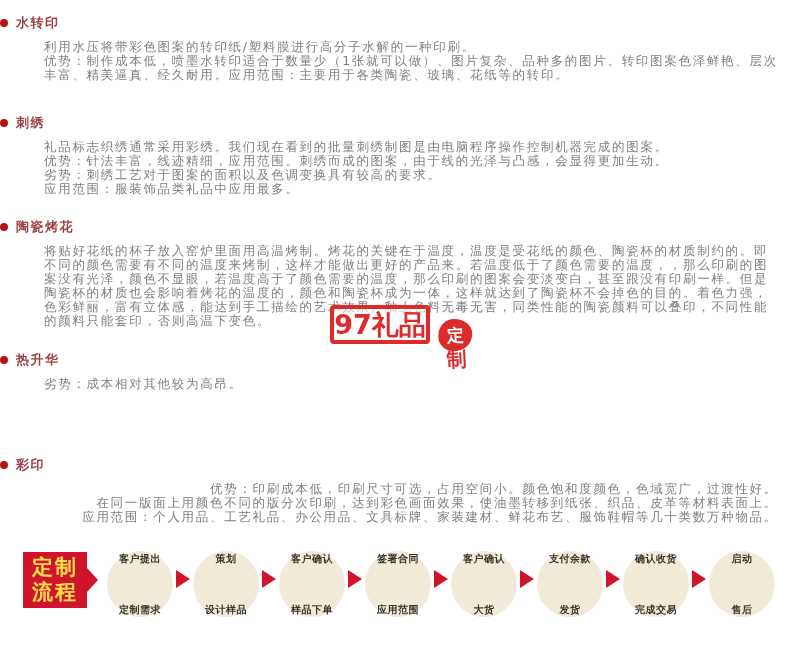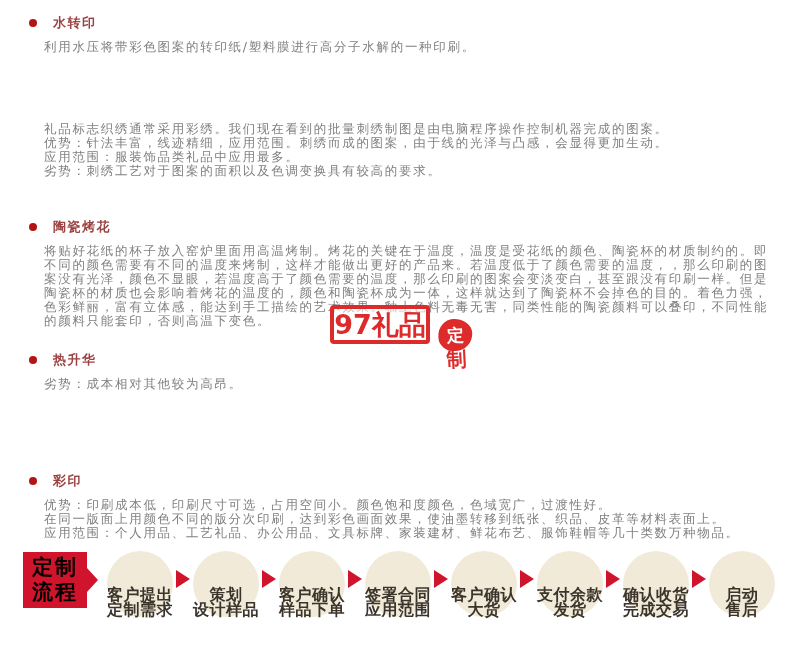--- a/index.html
+++ b/index.html
@@ -10,22 +10,22 @@
     overflow: hidden;
   }
   .page { position: absolute; inset: 0; background: #fff; }
 
   
   .section { position: absolute; left: 0; width: 796px; }
   .sec-0 { top: 14px; }
   .sec-1 { top: 114px; }
   .sec-2 { top: 218px; }
   .sec-3 { top: 351px; }
-  .sec-4 { top: 472px; }
-  .sec-head { display: flex; align-items: center; gap: 16px; padding-left: 29px; }
+  .sec-4 { top: 456px; text-align: right; }
+  .sec-head { display: flex; align-items: center; gap: 8px; }
   .bullet {
     width: 8px; height: 8px; border-radius: 50%;
     background: var(--c-bullet, #b31414); flex: 0 0 auto;
   }
   .sec-title {
     font-size: 13px; font-weight: bold; letter-spacing: 1.5px;
     color: var(--c-heading, #9c4242);
   }
   .sec-body {
     margin: 8px 0 0 44px; width: 734px;
@@ -57,41 +57,41 @@
     display: flex; align-items: center; justify-content: center;
   }
   .seal-bottom {
     margin-top: -3px;
     color: var(--c-wm, #dd2b2b); font-weight: bold; font-size: 20px; line-height: 1.1;
   }
 
   
   .flow-label {
     position: absolute; left: 23px; top: 552px; width: 64px; height: 56px;
-    background: var(--c-red, #d0142c); color: #000000;
+    background: var(--c-red, #d0142c); color: #fde047;
     display: flex; flex-direction: column; align-items: center; justify-content: center;
     font-size: 21px; font-weight: bold; line-height: 25px; letter-spacing: 2px;
   }
   .flow-label .arrow-tab {
     position: absolute; left: 64px; top: 50%; transform: translateY(-50%);
     width: 0; height: 0;
     border-left: 11px solid var(--c-red, #d0142c);
     border-top: 12px solid transparent;
     border-bottom: 12px solid transparent;
   }
   .flow-steps {
     position: absolute; left: 107px; top: 551px;
     display: flex; align-items: center;
   }
   .step-circle {
     width: 66px; height: 66px; border-radius: 50%; flex: 0 0 auto;
     background: var(--c-circle, #f2ead9);
     color: var(--c-circle-text, #3b342b);
-    display: flex; flex-direction: column; align-items: center; justify-content: flex-end;
-    font-size: 16px; font-weight: bold; line-height: 15px; letter-spacing: 0.5px;
+    display: flex; flex-direction: column; align-items: center; justify-content: space-between;
+    font-size: 10px; font-weight: bold; line-height: 15px; letter-spacing: 0.5px;
     text-align: center;
   }
   .step-arrow {
     width: 20px; flex: 0 0 auto;
     display: flex; justify-content: center; align-items: center;
     margin-top: -10px;
   }
   .step-arrow .tri {
     width: 0; height: 0;
     border-left: 14px solid var(--c-red, #d0142c);
@@ -105,29 +105,34 @@
 <div class="page">
 
   <div id="sections-host">
   <div class="section sec-0">
     <div class="sec-head">
       <span class="bullet"></span>
       <span class="sec-title">水转印</span>
     </div>
     <div class="sec-body">
           <p>利用水压将带彩色图案的转印纸/塑料膜进行高分子水解的一种印刷。</p>
+          <p>优势：制作成本低，喷墨水转印适合于数量少（1张就可以做）、图片复杂、品种多的图片。转印图案色泽鲜艳、层次丰富、精美逼真、经久耐用。应用范围：主要用于各类陶瓷、玻璃、花纸等的转印。</p>
         </div>
   </div>
 
   <div class="section sec-1">
+    <div class="sec-head">
+      <span class="bullet"></span>
+      <span class="sec-title">刺绣</span>
+    </div>
     <div class="sec-body">
           <p>礼品标志织绣通常采用彩绣。我们现在看到的批量刺绣制图是由电脑程序操作控制机器完成的图案。</p>
           <p>优势：针法丰富，线迹精细，应用范围。刺绣而成的图案，由于线的光泽与凸感，会显得更加生动。</p>
+          <p>劣势：刺绣工艺对于图案的面积以及色调变换具有较高的要求。</p>
           <p>应用范围：服装饰品类礼品中应用最多。</p>
-          <p>劣势：刺绣工艺对于图案的面积以及色调变换具有较高的要求。</p>
         </div>
   </div>
 
   <div class="section sec-2">
     <div class="sec-head">
       <span class="bullet"></span>
       <span class="sec-title">陶瓷烤花</span>
     </div>
     <div class="sec-body">
           <p>将贴好花纸的杯子放入窑炉里面用高温烤制。烤花的关键在于温度，温度是受花纸的颜色、陶瓷杯的材质制约的。即不同的颜色需要有不同的温度来烤制，这样才能做出更好的产品来。若温度低于了颜色需要的温度，，那么印刷的图案没有光泽，颜色不显眼，若温度高于了颜色需要的温度，那么印刷的图案会变淡变白，甚至跟没有印刷一样。但是陶瓷杯的材质也会影响着烤花的温度的，颜色和陶瓷杯成为一体，这样就达到了陶瓷杯不会掉色的目的。着色力强，色彩鲜丽，富有立体感，能达到手工描绘的艺术效果。釉上色料无毒无害，同类性能的陶瓷颜料可以叠印，不同性能的颜料只能套印，否则高温下变色。</p>

